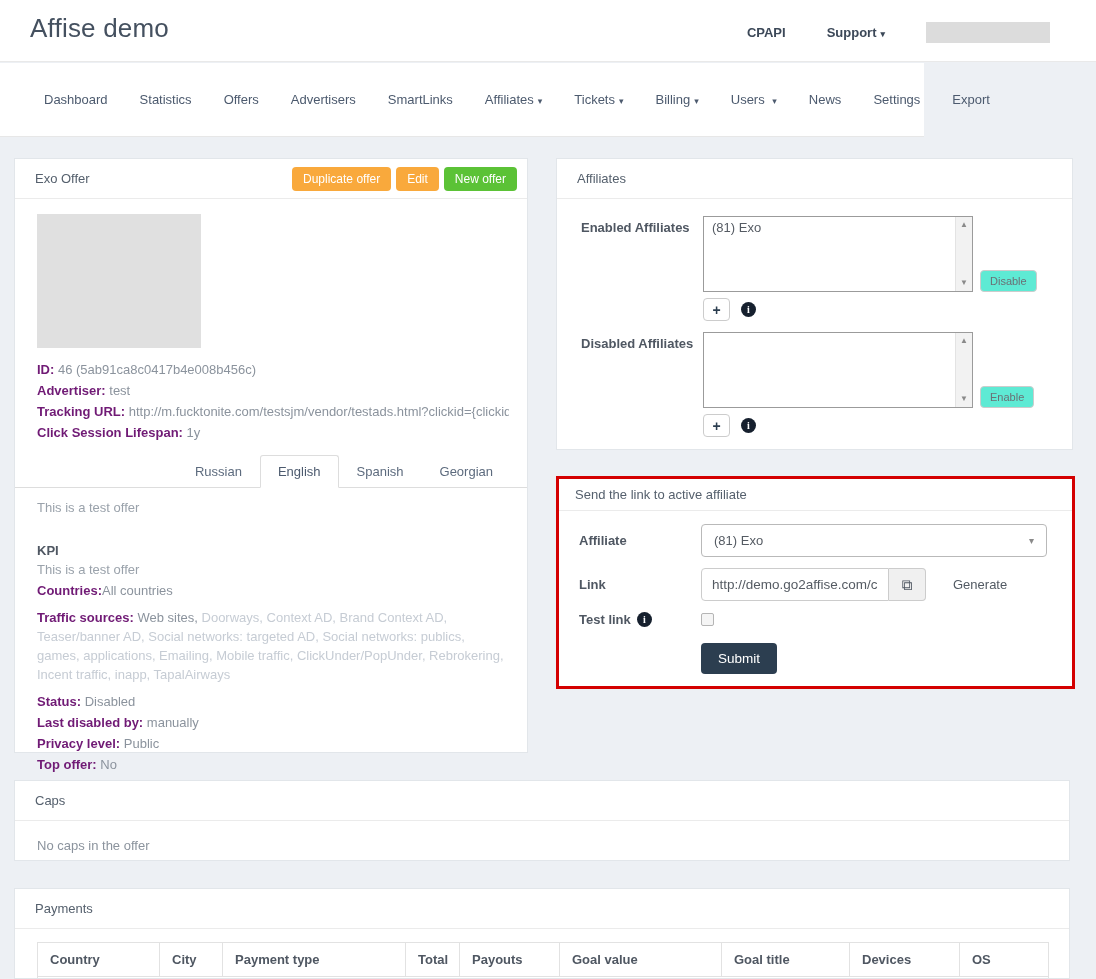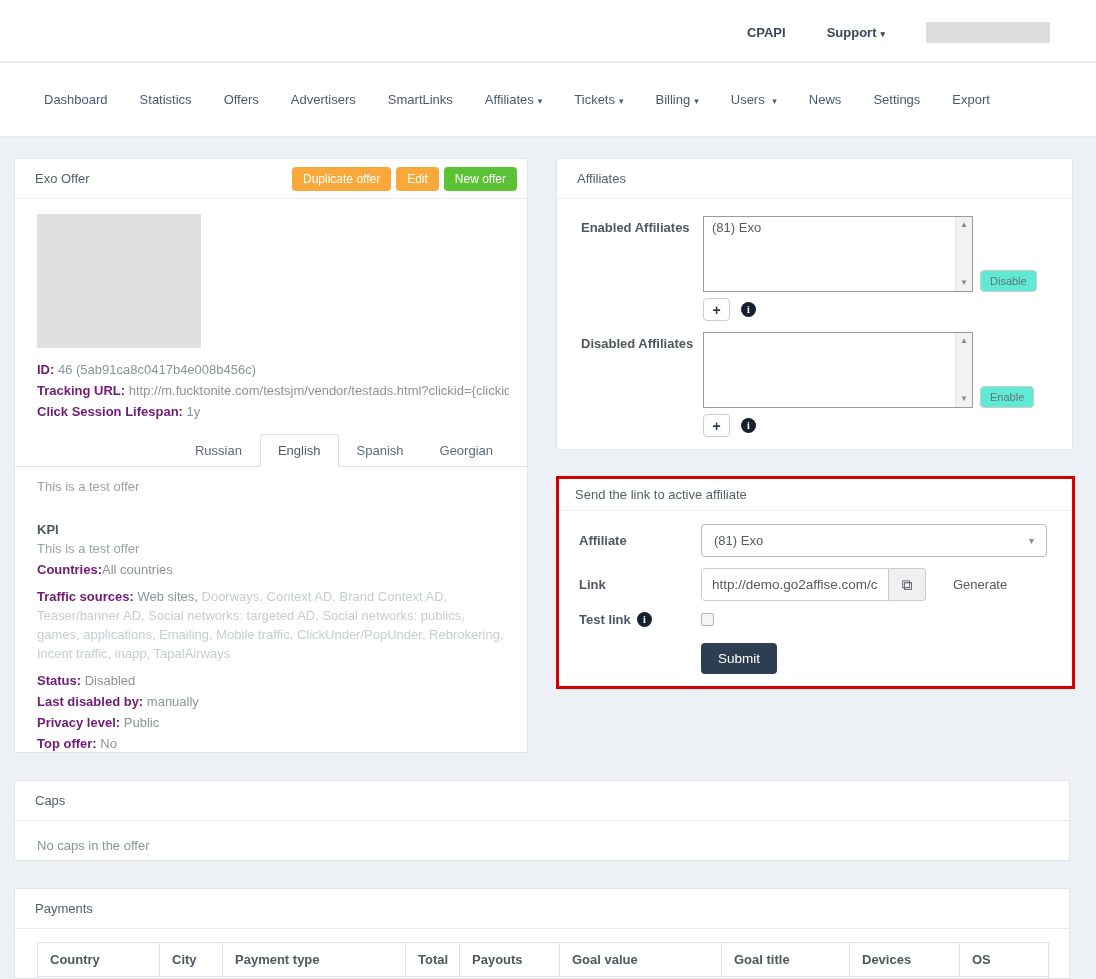--- a/index.html
+++ b/index.html
@@ -12,21 +12,21 @@
 
   
   .topbar { position:absolute; top:0; left:0; width:1096px; height:62px; background:#fff; border-bottom:1px solid #e9e9e9; }
   .app-title { position:absolute; left:30px; top:13px; margin:0; font-size:26px; font-weight:400; color:#44505f; letter-spacing:.2px; }
   .topbar-right { position:absolute; right:46px; top:0; height:64px; display:flex; align-items:center; gap:41px; }
   .top-link { font-size:13px; font-weight:700; color:#3c4858; text-decoration:none; cursor:pointer; }
   .caret { font-size:9px; color:#3c4858; margin-left:4px; }
   .redacted-box { width:124px; height:21px; background:#dcdcdc; }
 
   
-  .navbar { position:absolute; top:63px; left:0; width:1096px; height:74px; background:#fff; border-bottom:1px solid #e7e7e7;
+  .navbar { position:absolute; top:63px; left:0; width:924px; height:74px; background:#fff; border-bottom:1px solid #e7e7e7;
             display:flex; align-items:center; padding-left:44px; gap:32px; }
   .nav-link { font-size:13px; color:#4c5a6e; text-decoration:none; cursor:pointer; white-space:nowrap; }
   .nav-link .caret { color:#4c5a6e; }
 
   
   .panel { position:absolute; background:#fff; border:1px solid #e2e6ea; }
   .panel-header { height:40px; border-bottom:1px solid #ebebeb; display:flex; align-items:center; justify-content:space-between; padding:0 10px 0 20px; }
   .panel-title { font-size:13px; color:#55606d; }
 
   
@@ -103,20 +103,21 @@
   .pay-table td { border:1px solid #e2e2e2; height:28px; }
   .c0{width:122px}.c1{width:63px}.c2{width:183px}.c3{width:54px}.c4{width:100px}
   .c5{width:162px}.c6{width:128px}.c7{width:110px}.c8{width:89px}
 </style>
 </head>
 <body>
 
 <div class="page">
 
   <header class="topbar">
+    <h1 class="app-title">Affise demo</h1>
     <div class="topbar-right">
       <a class="top-link">CPAPI</a>
       <a class="top-link"><span>Support</span><span class="caret">▾</span></a>
       <div class="redacted-box"></div>
     </div>
   </header>
 
   <nav class="navbar">
     <a class="nav-link">Dashboard</a>
     <a class="nav-link">Statistics</a>
@@ -138,20 +139,21 @@
       <div class="header-buttons">
         <button class="btn btn-orange">Duplicate offer</button>
         <button class="btn btn-orange">Edit</button>
         <button class="btn btn-green">New offer</button>
       </div>
     </div>
     <div class="offer-body">
       <div class="offer-image"></div>
 
       <p class="field"><b>ID:</b> <span>46 (5ab91ca8c0417b4e008b456c)</span></p>
+      <p class="field"><b>Advertiser:</b> <span>test</span></p>
       <p class="field"><b>Tracking URL:</b> <span>http://m.fucktonite.com/testsjm/vendor/testads.html?clickid={clickid}</span></p>
       <p class="field"><b>Click Session Lifespan:</b> <span>1y</span></p>
 
       <div class="tabs">
         <span class="tab">Russian</span>
         <span class="tab active">English</span>
         <span class="tab">Spanish</span>
         <span class="tab">Georgian</span>
       </div>
 

